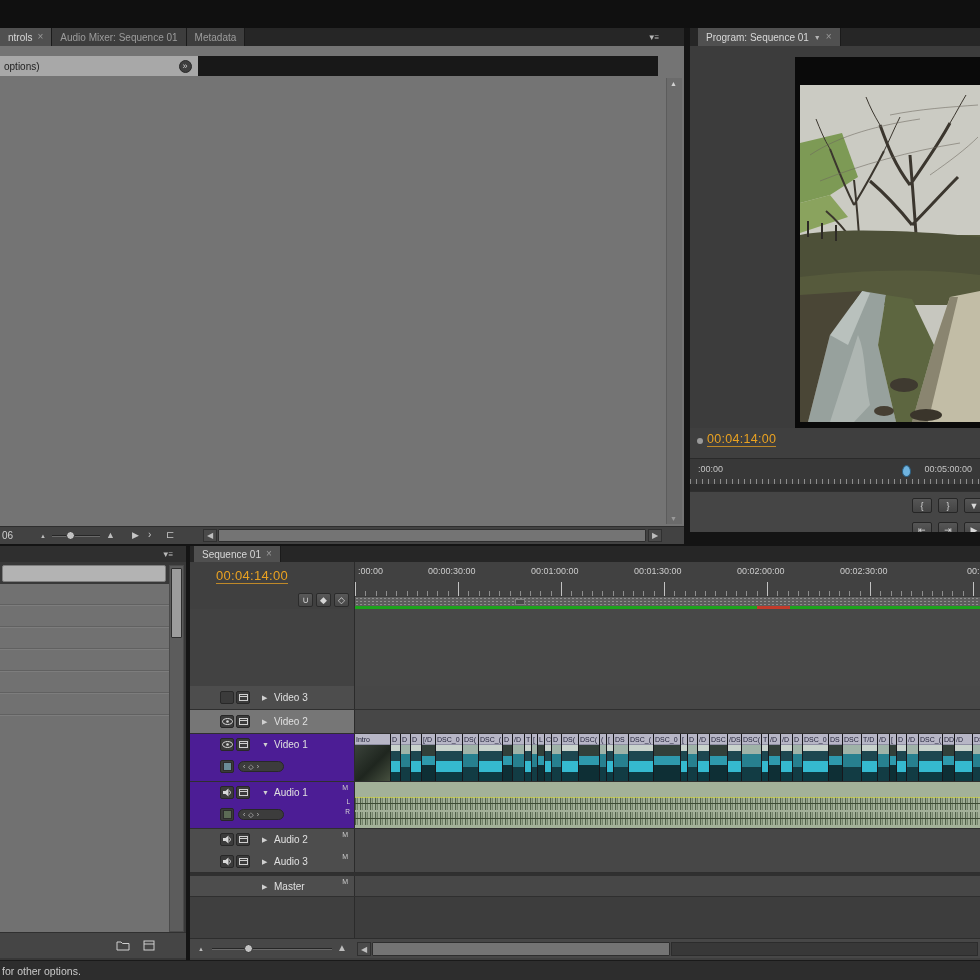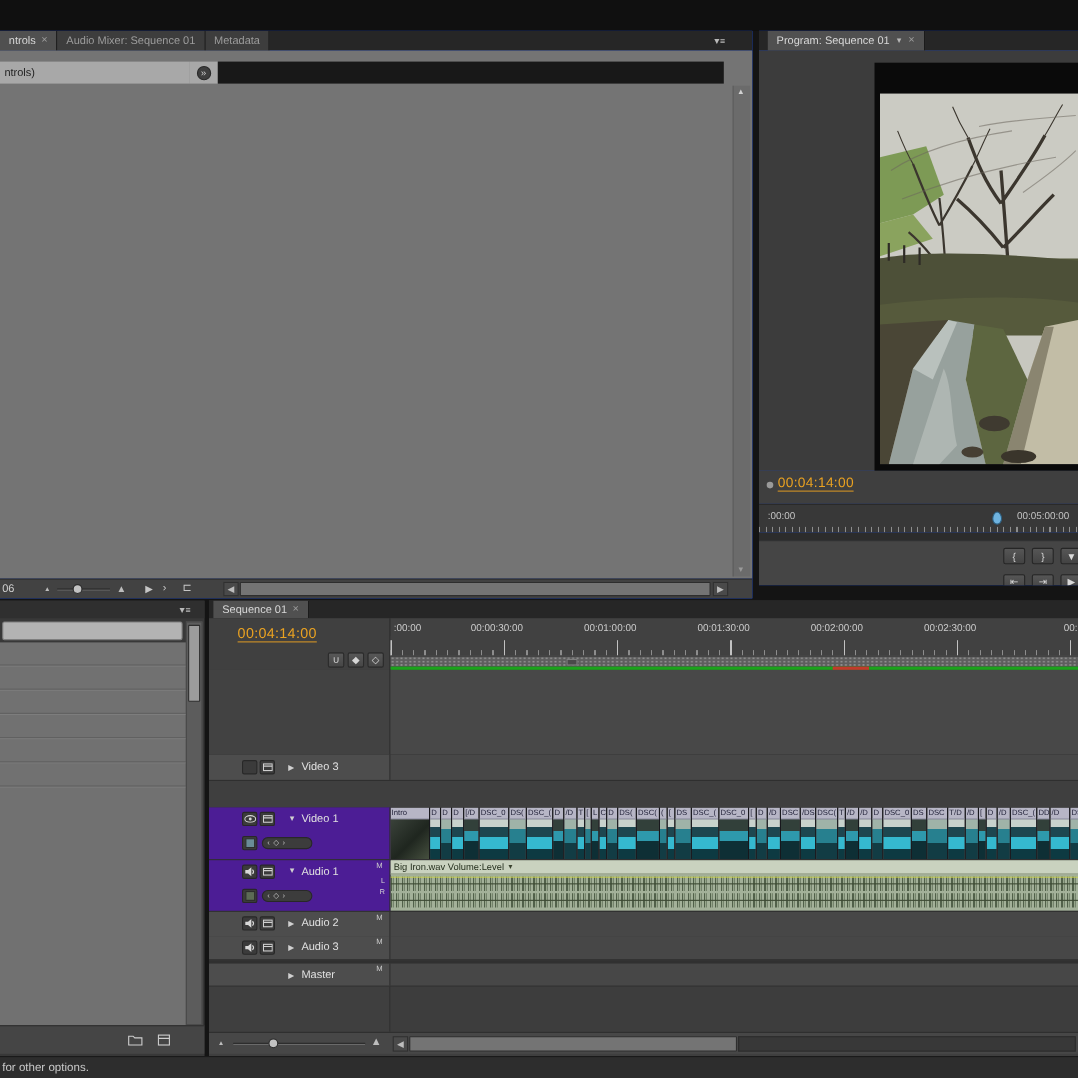--- a/index.html
+++ b/index.html
@@ -113,21 +113,21 @@
     <div class="tab">
       <span>Audio Mixer: Sequence 01</span>
     </div>
     <div class="tab">
       <span>Metadata</span>
     </div>
     <div class="panel-menu" style="right:22px">▼≡</div>
   </div>
 
   <div class="ec-content">
-    <div class="ec-selhead" style="top:10px">ntrols)</div>
+    <div class="ec-selhead" style="top:10px">options)</div>
     <div class="ec-selicon" style="top:10px">
       <div class="circlebtn">»</div>
     </div>
     <div class="ec-darkstrip" style="top:10px"></div>
     <div class="ec-vscroll" style="top:32px">
       <div class="abs" style="left:3px;top:2px;font-size:7px;color:#d2d2d2">▲</div>
       <div class="abs" style="left:3px;bottom:2px;font-size:7px;color:#9a9a9a">▼</div>
     </div>
   </div>
 
@@ -291,20 +291,39 @@
             <rect x="0.5" y="1.5" width="8" height="6" fill="none" stroke="#cfcfcf"></rect>
             <line x1="0.5" y1="3.5" x2="8.5" y2="3.5" stroke="#cfcfcf"></line>
           </svg>
       </div>
       <span class="twirl" style="left:72px;top:8px">▶</span>
       <span class="tname" style="left:84px;top:6px">Video 3</span>
     </div>
     <div class="tlane"></div>
   </div>
 
+  <div class="trow" style="top:164px;height:24px">
+    <div class="thead hl">
+      <div class="tgl" style="left:30px;top:5px">
+        <svg width="11" height="7" viewBox="0 0 11 7">
+            <ellipse cx="5.5" cy="3.5" rx="5" ry="3" fill="none" stroke="#d8d8d8"></ellipse>
+            <circle cx="5.5" cy="3.5" r="1.3" fill="#d8d8d8"></circle>
+          </svg>
+      </div>
+      <div class="tgl" style="left:46px;top:5px">
+        <svg width="9" height="9" viewBox="0 0 9 9">
+            <rect x="0.5" y="1.5" width="8" height="6" fill="none" stroke="#cfcfcf"></rect>
+            <line x1="0.5" y1="3.5" x2="8.5" y2="3.5" stroke="#cfcfcf"></line>
+          </svg>
+      </div>
+      <span class="twirl" style="left:72px;top:8px">▶</span>
+      <span class="tname" style="left:84px;top:6px">Video 2</span>
+    </div>
+    <div class="tlane"></div>
+  </div>
 
   <div class="trow" style="top:188px;height:48px">
     <div class="thead hl2">
       <div class="tgl" style="left:30px;top:4px">
         <svg width="11" height="7" viewBox="0 0 11 7">
             <ellipse cx="5.5" cy="3.5" rx="5" ry="3" fill="none" stroke="#d8d8d8"></ellipse>
             <circle cx="5.5" cy="3.5" r="1.3" fill="#d8d8d8"></circle>
           </svg>
       </div>
       <div class="tgl" style="left:46px;top:4px">
@@ -533,24 +552,20 @@
           </svg>
       </div>
       <div class="kfpill" style="left:48px;top:27px;width:46px">
         <span>‹</span>
         <span>◇</span>
         <span>›</span>
       </div>
     </div>
     <div class="tlane">
       <div class="aclip">
-        <div class="aclip-head">
-          <span>Big Iron.wav Volume:Level</span>
-          <span style="font-size:7px;color:#39422e">▾</span>
-        </div>
         <div class="wave" style="top:15px"></div>
         <div class="wave" style="top:30px"></div>
         <div class="rubber"></div>
       </div>
     </div>
   </div>
 
   <div class="trow" style="top:283px;height:28px">
     <div class="thead">
       <div class="tgl" style="left:30px;top:4px">

